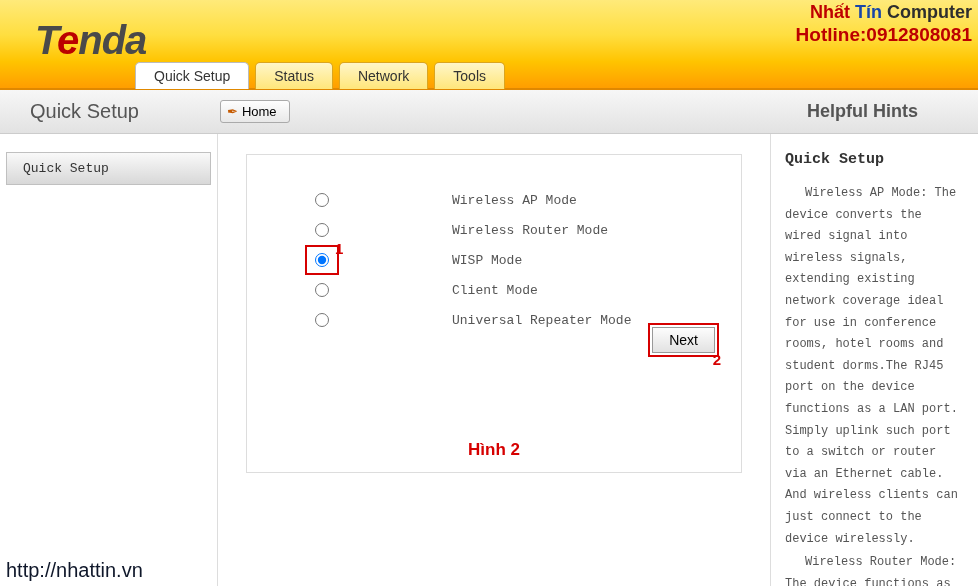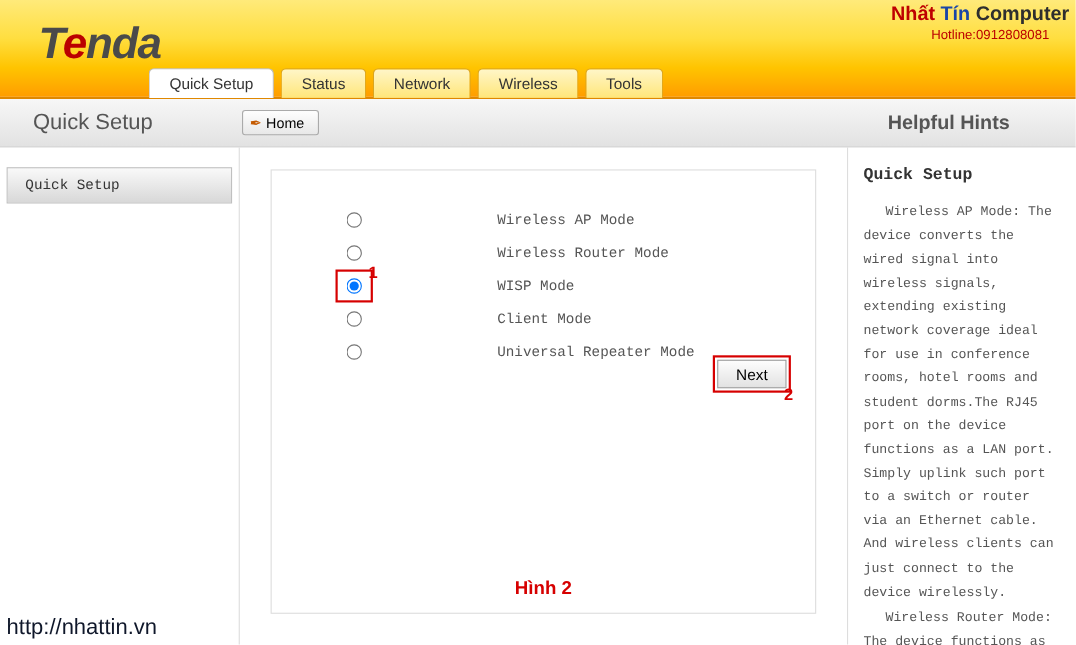--- a/index.html
+++ b/index.html
@@ -31,23 +31,23 @@
       right: 6px;
       font-size: 18px;
       font-weight: bold;
     }
     .brand-nhat { color: #be0000; }
     .brand-tin { color: #1945a7; }
     .brand-comp { color: #2e2e2e; }
     .hotline {
       position: absolute;
       top: 24px;
-      right: 24px;
-      font-size: 12px;
-      font-weight: normal;
+      right: 6px;
+      font-size: 19px;
+      font-weight: bold;
     }
     .hotline-label { color: #bc0000; }
     .hotline-num { color: #bc0000; }
     
     .version-info {
       position: absolute;
       right: 6px;
       top: 46px;
       font-family: "Courier New", monospace;
       font-size: 12px;
@@ -136,21 +136,21 @@
     }
     
     .main {
       flex: 1;
       padding: 20px 28px 0 28px;
       position: relative;
     }
     .main-panel {
       border: 1px solid #ddd;
       background: #fff;
-      height: 404px;
+      height: 319px;
       padding: 30px 18px 20px 50px;
       position: relative;
     }
     
     .radio-row {
       display: flex;
       align-items: center;
       height: 30px;
       margin-bottom: 0;
     }
@@ -264,21 +264,20 @@
   <div class="brand">
     <span class="brand-nhat">Nhất </span><span class="brand-tin">Tín </span><span class="brand-comp">Computer</span>
   </div>
   <div class="hotline">
     <span class="hotline-label">Hotline:</span><span class="hotline-num">0912808081</span>
   </div>
   <div class="tabs">
     <div class="tab active">Quick Setup</div>
     <div class="tab">Status</div>
     <div class="tab">Network</div>
-    <div class="tab">Wireless</div>
     <div class="tab">Tools</div>
   </div>
 </div>
 
 <div class="subheader">
   <div class="page-title">Quick Setup</div>
   <button class="home-btn">
     <span class="home-icon">✒</span>
     <span>Home</span>
   </button>

